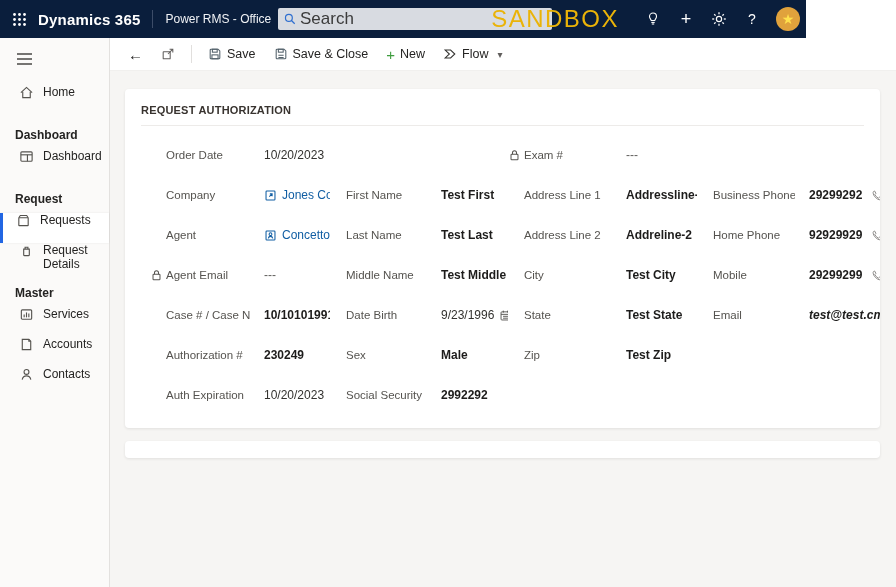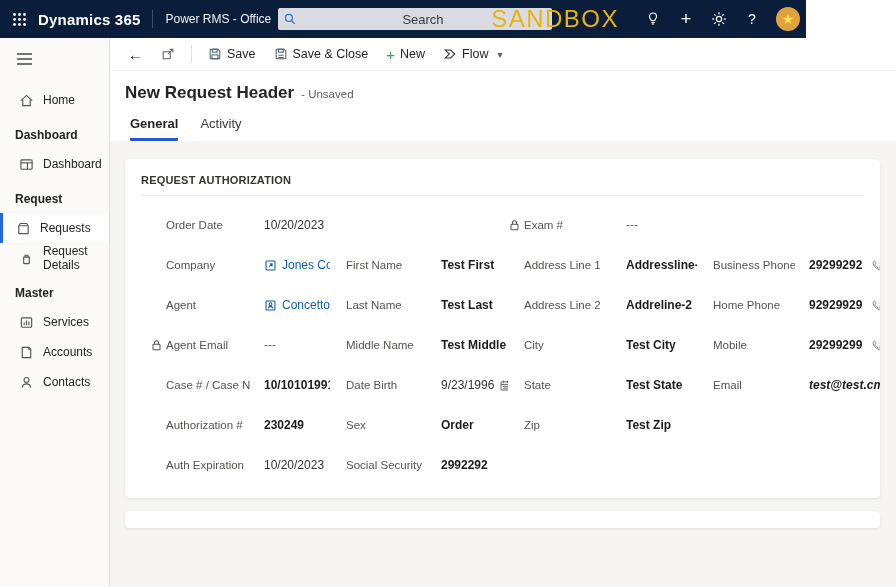--- a/index.html
+++ b/index.html
@@ -8,35 +8,35 @@
 
   
   .topbar { position:absolute; left:0; top:0; width:806px; height:38px;
     background:#0a1e3c; color:#fff; display:flex; align-items:center; z-index:10; }
   .waffle { width:38px; height:38px; display:flex; align-items:center; justify-content:center; cursor:pointer; }
   .app-name { font-size:15px; font-weight:700; letter-spacing:.2px; margin-right:12px; }
   .tb-divider { width:1px; height:18px; background:#3c4c68; margin-right:12px; }
   .area-name { font-size:12px; font-weight:400; color:#f0f2f5; }
   .searchbox { position:absolute; left:278px; top:8px; width:274px; height:22px;
     background:#d8dbe1; border-radius:2px; display:flex; align-items:center; padding:0 6px; }
-  .searchbox input { border:none; outline:none; background:transparent; font-size:13px;
-    color:#222; width:100%; font-family:inherit;text-align:center; }
+  .searchbox input { border:none; outline:none; background:transparent; font-size:17px;
+    color:#222; width:100%; font-family:inherit; }
   .searchbox input::placeholder { color:#3b3b3b; opacity:1; }
   .tb-right { position:absolute; right:6px; top:0; height:38px; display:flex; align-items:center; gap:15px; }
   .env-name { font-size:24px; font-weight:300; letter-spacing:1.5px; color:#eab308; margin-right:10px; }
   .tb-icon { width:18px; height:18px; display:flex; align-items:center; justify-content:center;
     color:#fff; font-size:15px; cursor:pointer; }
   .avatar { width:24px; height:24px; border-radius:50%; background:#e0a23c; display:flex;
     align-items:center; justify-content:center; color:#ffe14d; font-size:14px; cursor:pointer; }
 
   
   .sidebar { position:absolute; left:0; top:38px; width:110px; bottom:0;
     background:#fbfaf9; border-right:1px solid #e3e1df; }
   .hamburger { padding:13px 0 10px 17px; cursor:pointer; }
-  .nav-item { height:30px; display:flex; align-items:center; gap:9px; padding-left:16px;
+  .nav-item { height:30px; display:flex; align-items:flex-start; gap:9px; padding-left:16px;
     font-size:12px; color:#242322; cursor:pointer; border-left:3px solid transparent; }
   .nav-item .ni-icon { flex:0 0 15px; display:flex; align-items:center; }
   .nav-item.selected { background:#fff; border-left:3px solid #2266e3; padding-left:13px;
     box-shadow:0 0 2px rgba(0,0,0,.08); }
   .group-label { font-size:12px; font-weight:700; color:#242322; padding:13px 0 7px 15px; }
   .first-item { margin-top:6px; }
 
   
   .main { position:absolute; left:110px; top:38px; right:0; bottom:0;
     display:flex; flex-direction:column; background:#fff; }
@@ -284,30 +284,20 @@
       <span class="cb-icon">
         <svg width="14" height="14" viewBox="0 0 16 16" fill="none" stroke="#33322f" stroke-width="1.2">
           <path d="M2.5 3.5h6.2L13.5 8l-4.8 4.5H2.5L7.3 8z"></path>
           </svg>
       </span>
       <span>Flow</span>
       <span class="chevron">▾</span>
     </span>
   </div>
 
-  <div class="title-area">
-    <div class="title-row">
-      <span class="page-title">New Request Header</span>
-      <span class="page-status">- Unsaved</span>
-    </div>
-    <div class="tabs">
-      <span class="tab selected">General</span>
-      <span class="tab">Activity</span>
-    </div>
-  </div>
 
   <div class="content">
     <div class="form-card">
       <div class="card-head">
         <div class="section-title">REQUEST AUTHORIZATION</div>
         <div class="card-head-divider"></div>
       </div>
       <div class="fields-grid">
           <div class="f-label" style="grid-area: 1 / 1;"><span>Order Date</span></div>
           <div class="f-value date" style="grid-area: 1 / 2;">
@@ -438,21 +428,21 @@
           <div class="f-label" style="grid-area: 5 / 7;"><span>Email</span></div>
           <div class="f-value email" style="grid-area: 5 / 8; font-style: italic;">
             <span class="bold-text">test@test.cm</span>
           </div>
           <div class="f-label" style="grid-area: 6 / 1;"><span>Authorization #</span></div>
           <div class="f-value text" style="grid-area: 6 / 2;">
             <span class="bold-text">230249</span>
           </div>
           <div class="f-label" style="grid-area: 6 / 3;"><span>Sex</span></div>
           <div class="f-value text" style="grid-area: 6 / 4;">
-            <span class="bold-text">Order</span>
+            <span class="bold-text">Male</span>
           </div>
           <div class="f-label" style="grid-area: 6 / 5;"><span>Zip</span></div>
           <div class="f-value text" style="grid-area: 6 / 6;">
             <span class="bold-text">Test Zip</span>
           </div>
           <div class="f-label" style="grid-area: 7 / 1;"><span>Auth Expiration</span></div>
           <div class="f-value date" style="grid-area: 7 / 2;">
             <span class="date-text">10/20/2023</span>
             <span class="cal-icon">
               <svg width="13" height="13" viewBox="0 0 16 16" fill="none" stroke="#4f4d4a" stroke-width="1.1">

